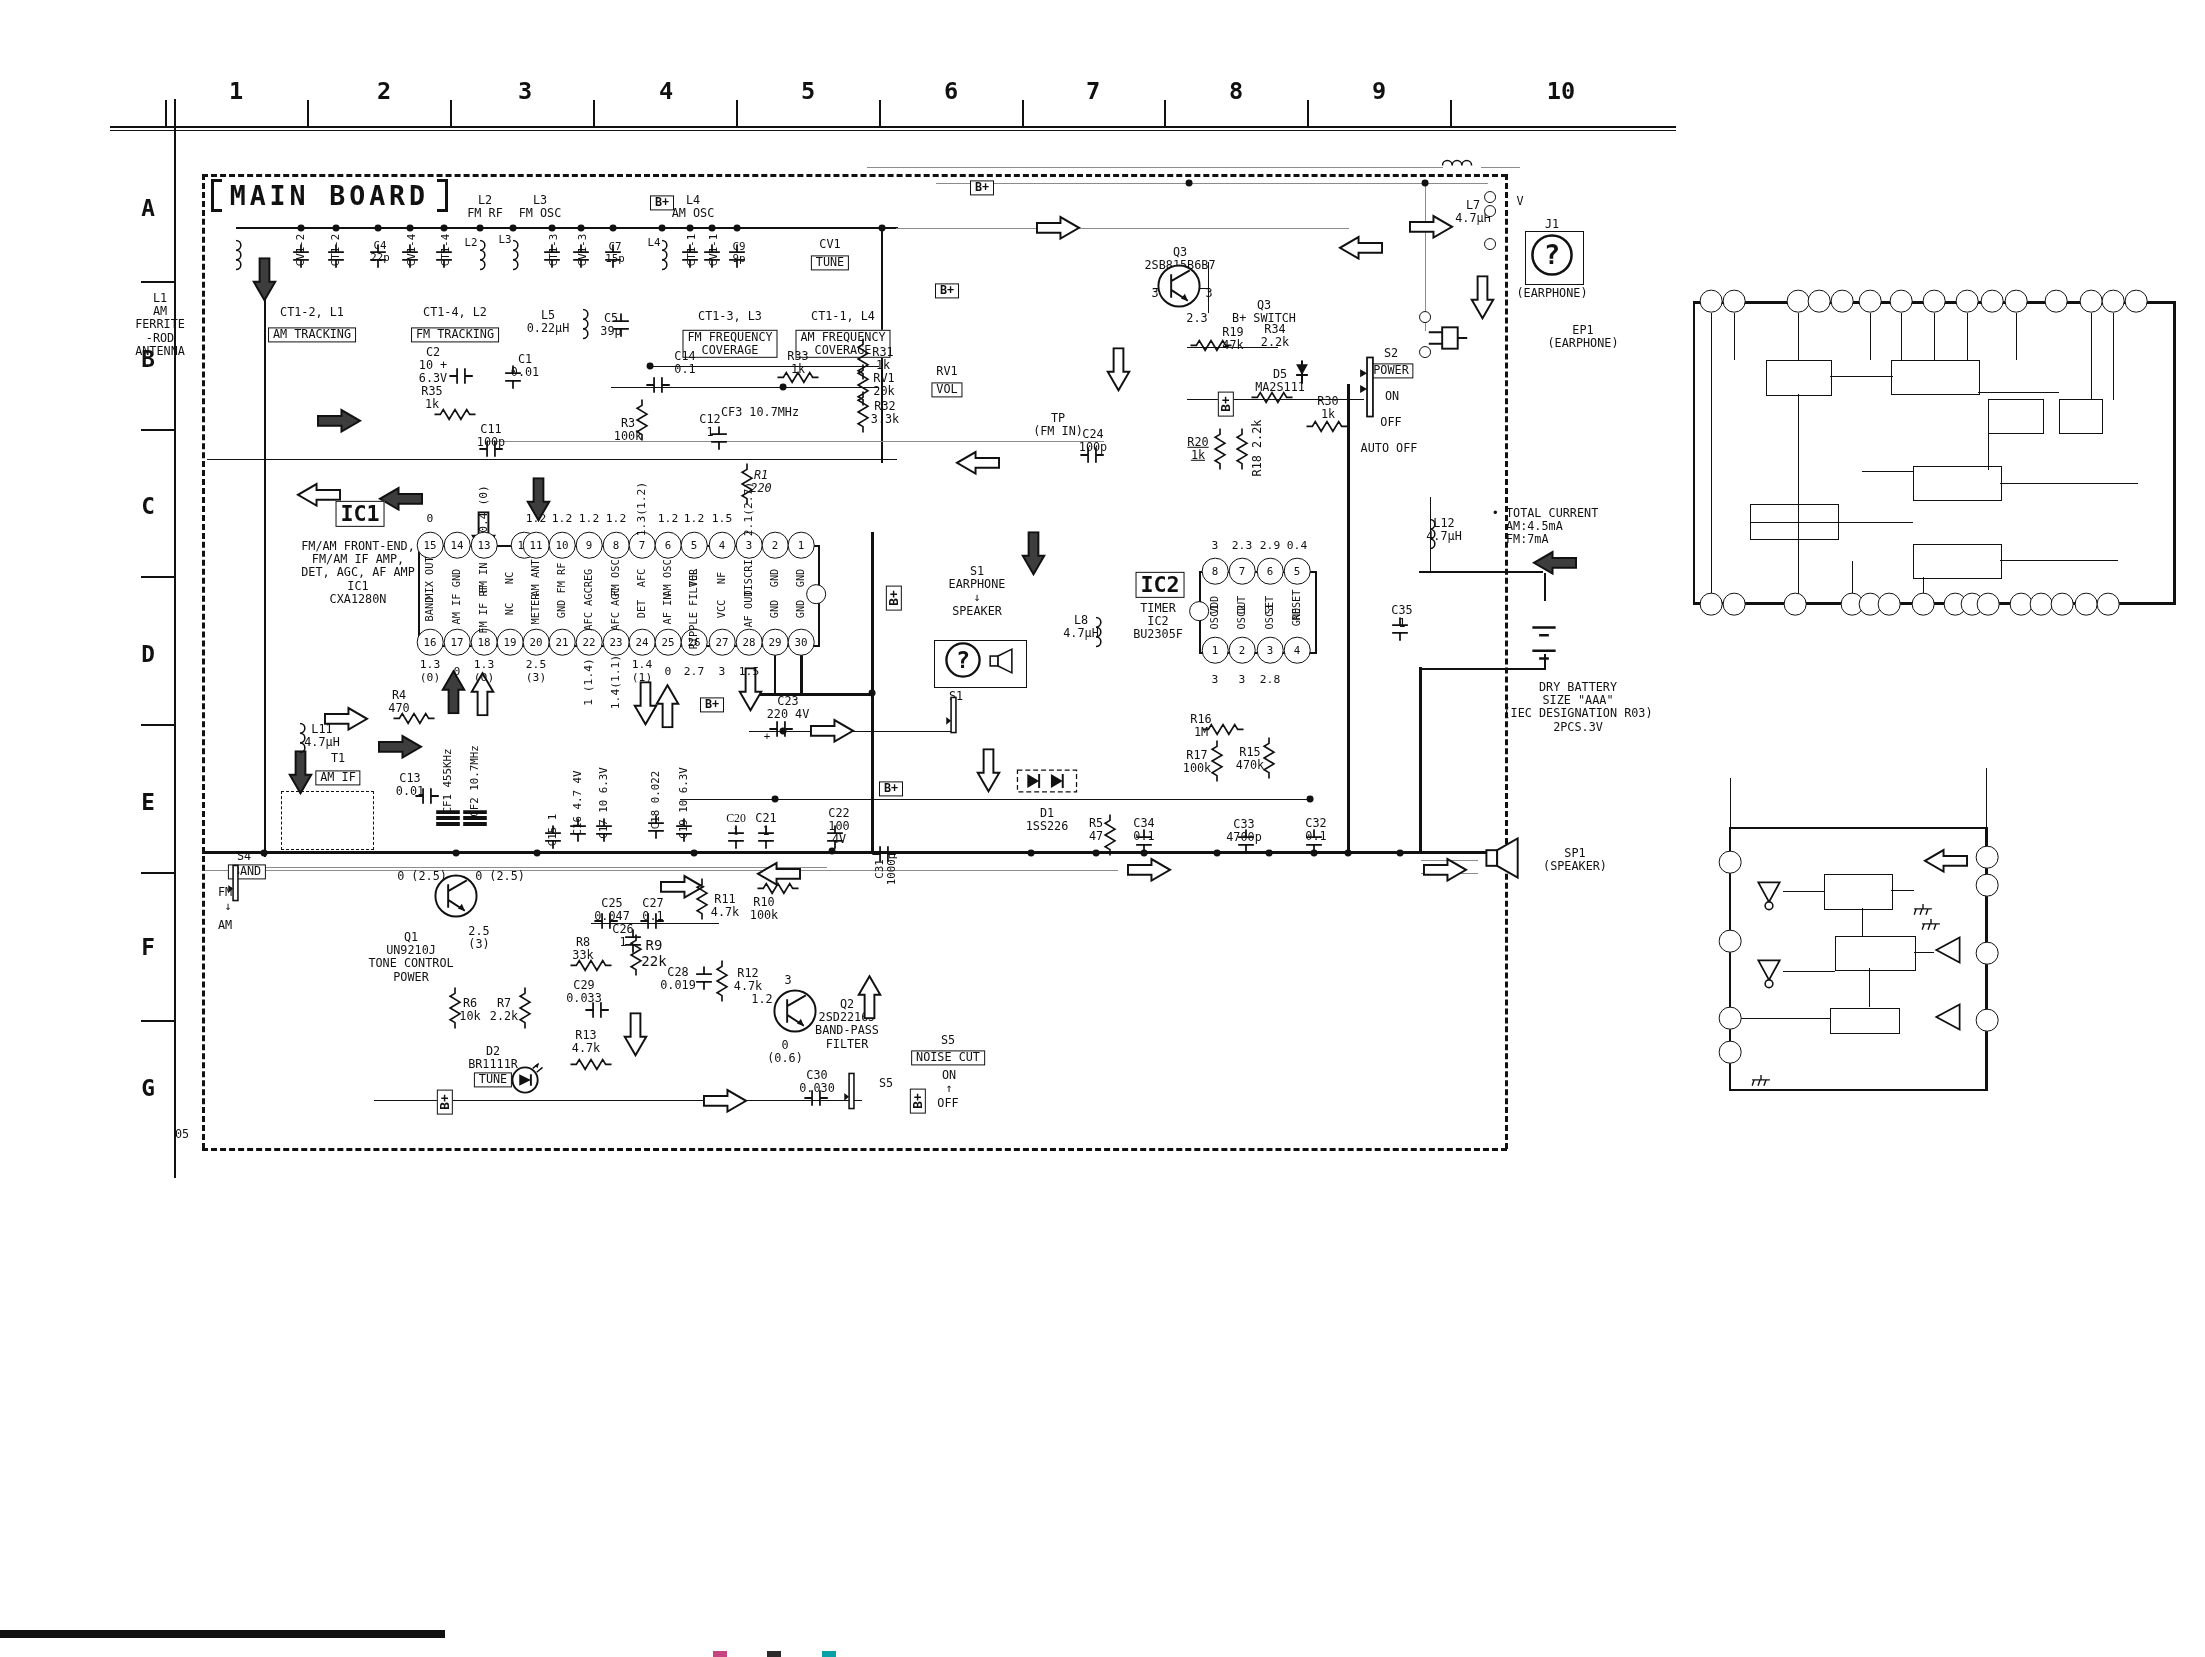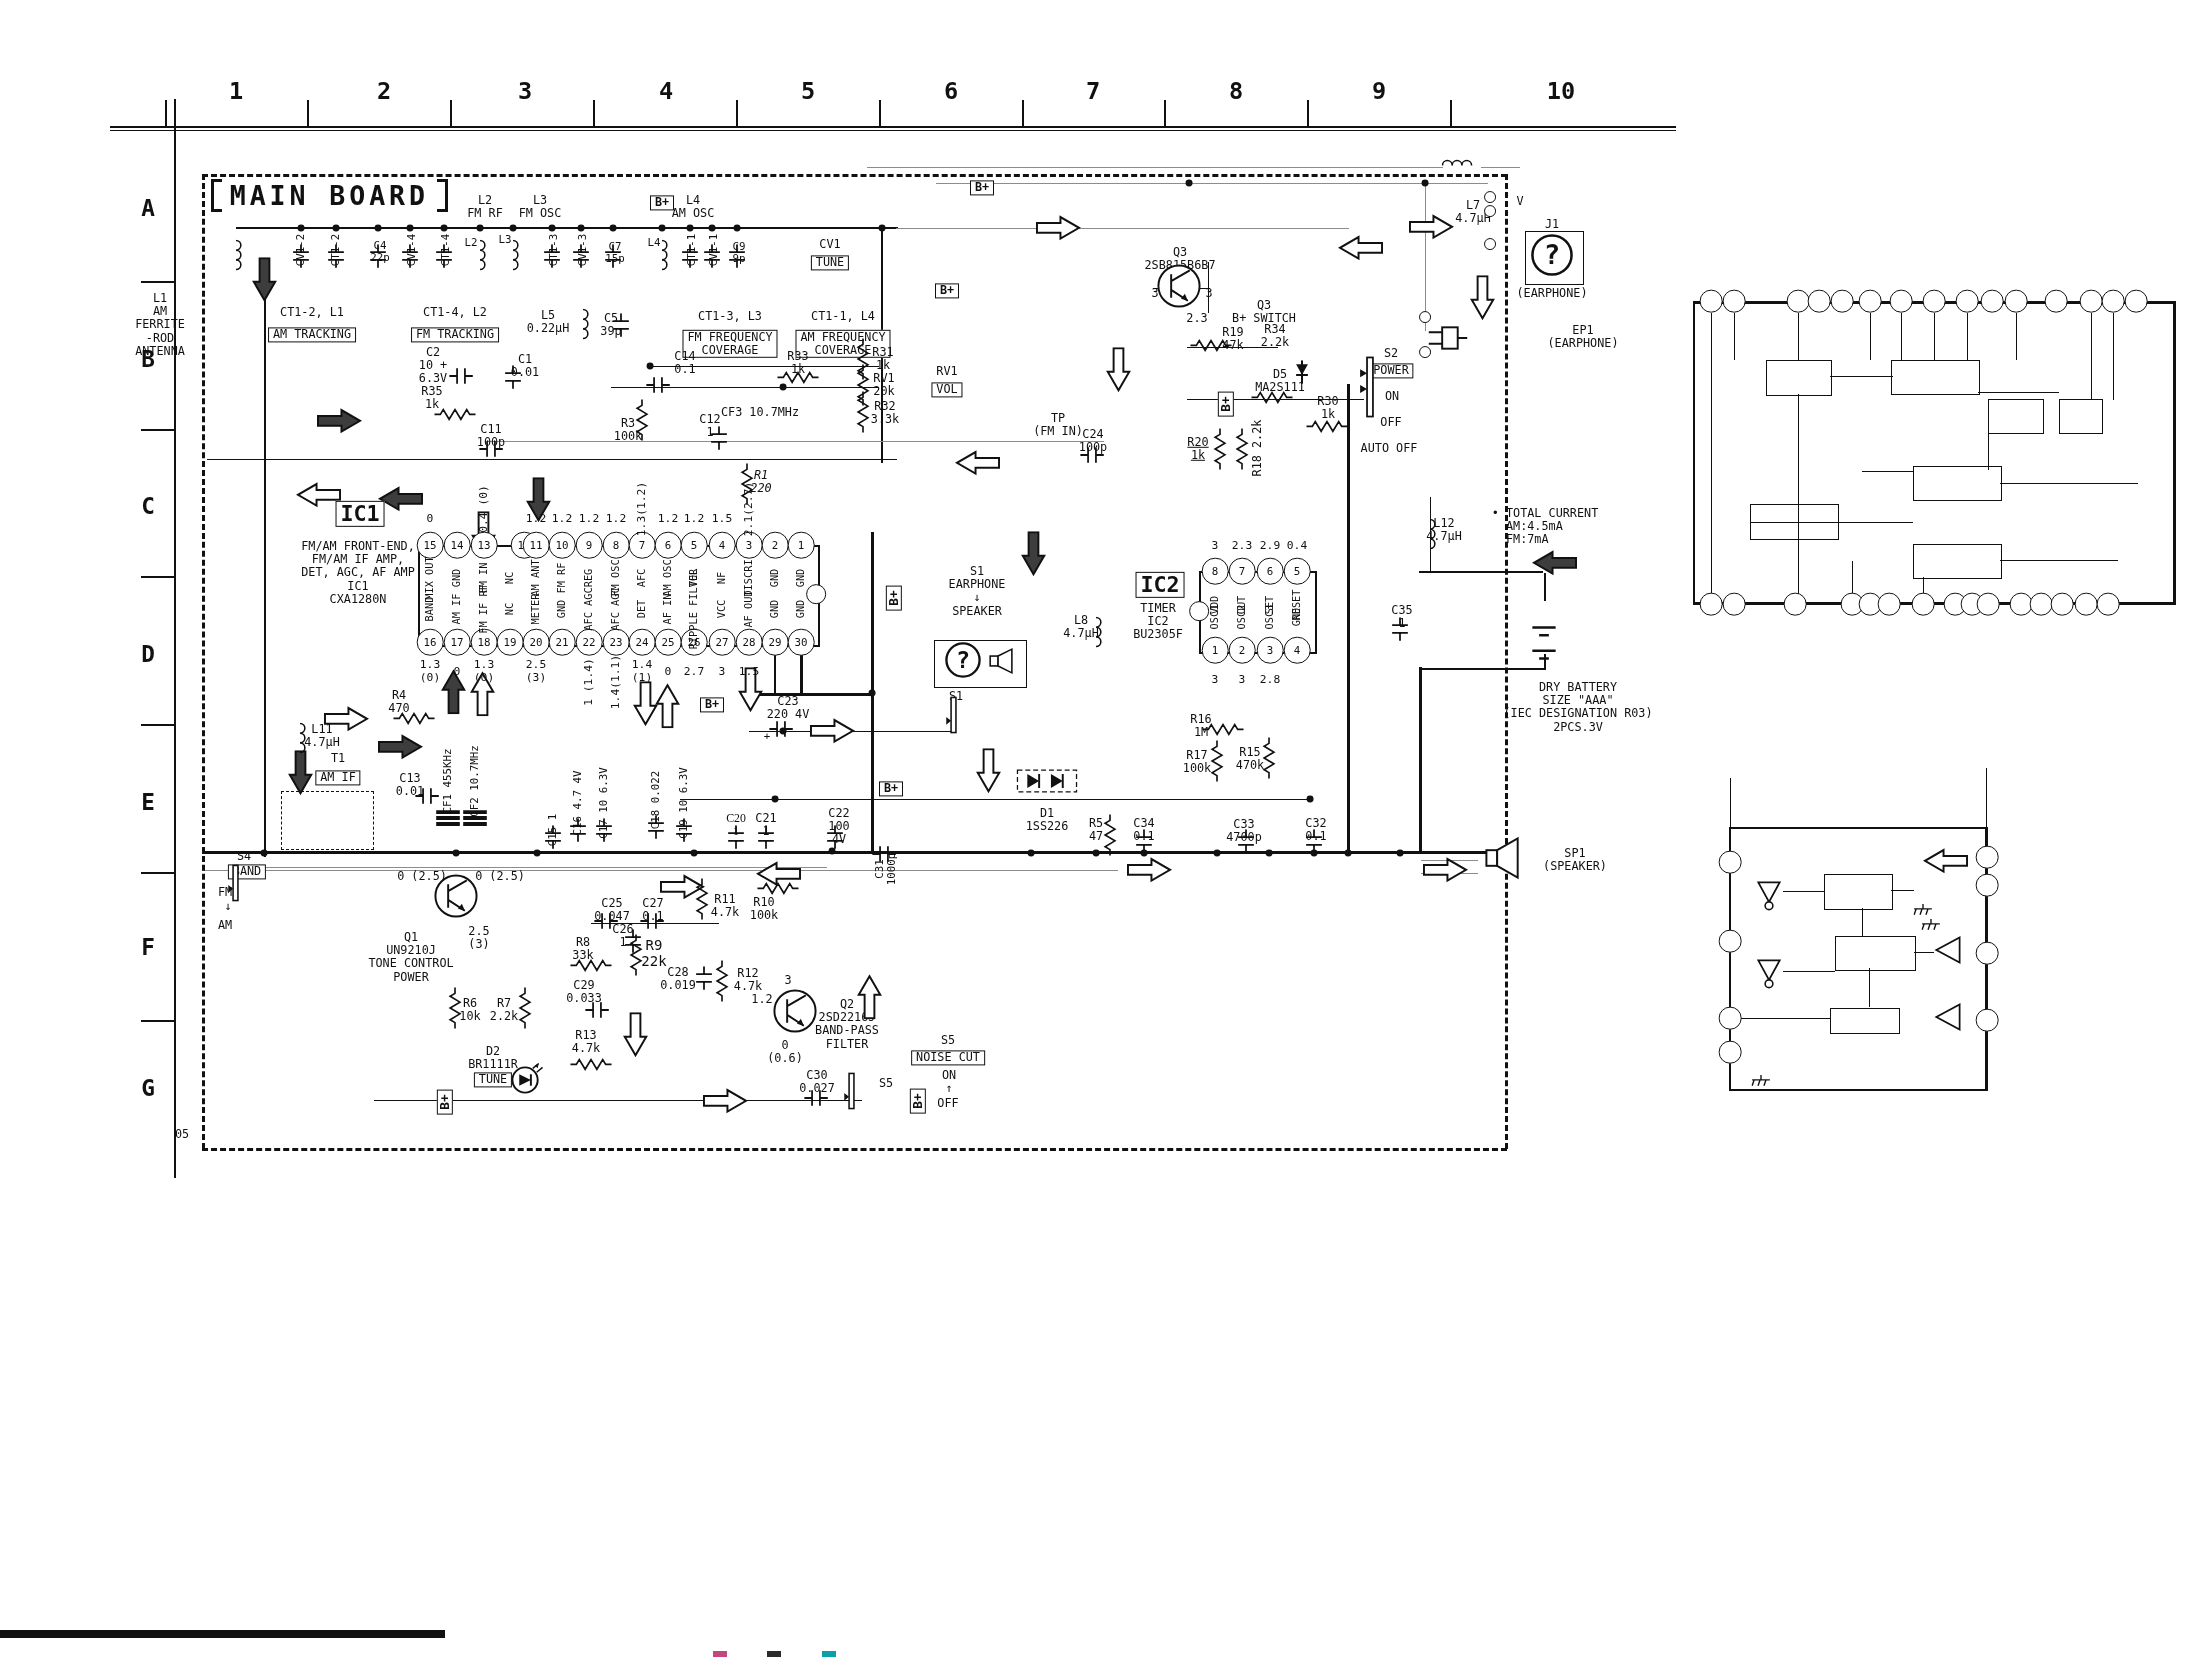--- a/index.html
+++ b/index.html
@@ -360,21 +360,21 @@
 4.7k</div>
     <div class="lbl" style="left: 762px; top: 1000px; font-size: 11.8px;">1.2</div>
     <div class="lbl" style="left: 788px; top: 981px; font-size: 11.8px;">3</div>
     <div class="lbl" style="left: 785px; top: 1052px; font-size: 11.8px;">0
 (0.6)</div>
     <div class="lbl" style="left: 847px; top: 1024px; font-size: 11.8px;">Q2
 2SD2216J
 BAND-PASS
 FILTER</div>
     <div class="lbl" style="left: 817px; top: 1082px; font-size: 11.8px;">C30
-0.027</div>
+0.030</div>
     <div class="lbl" style="left: 886px; top: 1084px; font-size: 11.8px;">S5</div>
     <div class="lbl" style="left: 948px; top: 1041px; font-size: 11.8px;">S5</div>
     <div class="lbl box" style="left: 948px; top: 1058px; font-size: 11.8px;">NOISE CUT</div>
     <div class="lbl" style="left: 949px; top: 1076px; font-size: 11.8px;">ON</div>
     <div class="lbl" style="left: 949px; top: 1089px; font-size: 11.8px;">↑</div>
     <div class="lbl" style="left: 948px; top: 1104px; font-size: 11.8px;">OFF</div>
     <div class="lbl" style="left: 182px; top: 1135px; font-size: 11.8px;">05</div>
     <div class="lbl box bold" style="left: 662px; top: 203px; font-size: 11.8px;">B+</div>
     <div class="lbl box bold" style="left: 982px; top: 188px; font-size: 11.8px;">B+</div>
     <div class="lbl box bold" style="left: 947px; top: 291px; font-size: 11.8px;">B+</div>

